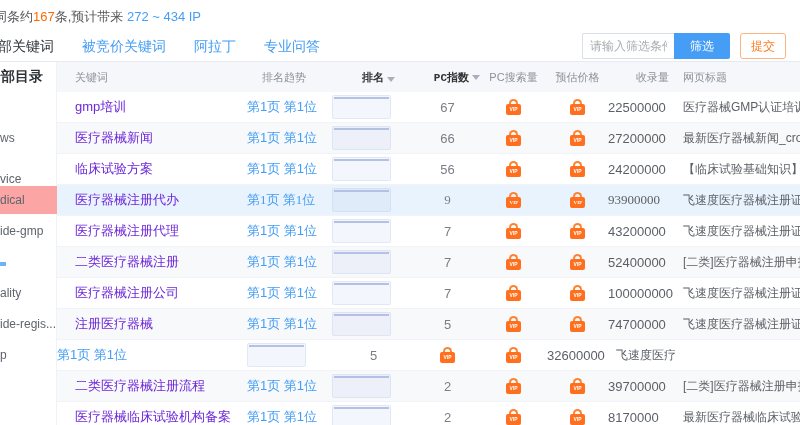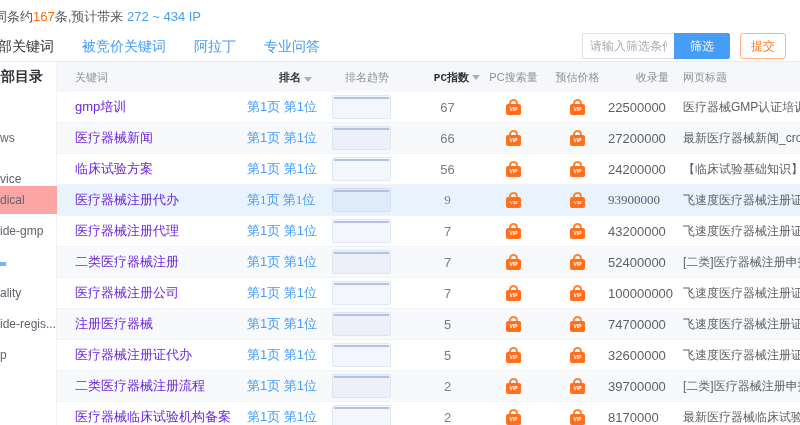--- a/index.html
+++ b/index.html
@@ -104,22 +104,22 @@
           <div class="side-item" style="top: 186px;"><span class="frag"></span></div>
           <div class="side-item" style="top: 217px;">ality</div>
           <div class="side-item" style="top: 248px;">ide-regis...</div>
           <div class="side-item" style="top: 279px;">p</div>
         </div>
     </div>
 
     <div class="table">
       <div class="thead" id="thead">
           <div class="th h1"><span>关键词</span></div>
+          <div class="th h3"><span>排名趋势</span></div>
           <div class="th h2"><span>排名</span><i class="caret"></i></div>
-          <div class="th h3"><span>排名趋势</span></div>
           <div class="th h4">
             <span>PC指数</span>
             <i class="caret"></i>
           </div>
           <div class="th h5"><span>PC搜索量</span></div>
           <div class="th h6"><span>预估价格</span></div>
           <div class="th h7"><span>收录量</span></div>
           <div class="th h8"><span>网页标题</span></div>
         </div>
       <div id="tbody">
@@ -293,21 +293,20 @@
     <div class="c-vip">
       <span class="vip">
                 <i class="shackle"></i>
                 <b class="vbody"><span>VIP</span></b>
               </span>
     </div>
     <div class="c-shoulu">74700000</div>
     <div class="c-title">飞速度医疗器械注册证代办</div>
   </div>
           <div class="tr">
-    <div class="c-kw">医疗器械注册证代办</div>
     <div class="c-rank">第1页 第1位</div>
     <div class="c-trend">
       <div class="spark"></div>
     </div>
     <div class="c-pcidx">5</div>
     <div class="c-vip">
       <span class="vip">
                 <i class="shackle"></i>
                 <b class="vbody"><span>VIP</span></b>
               </span>

